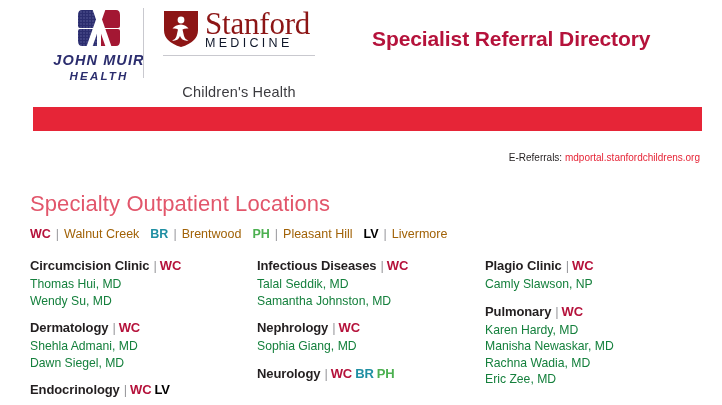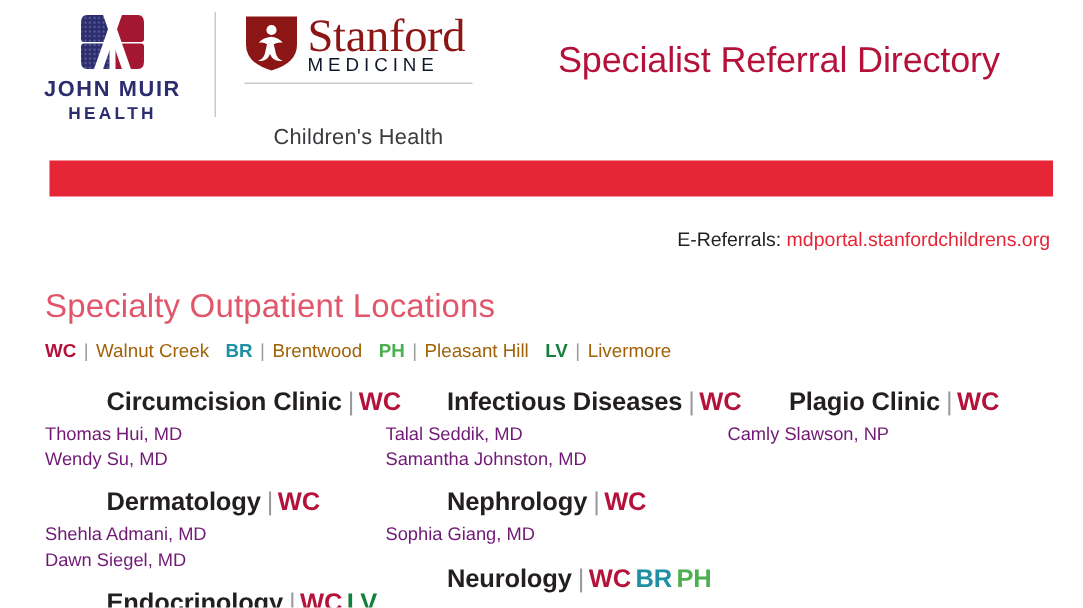--- a/index.html
+++ b/index.html
@@ -16,24 +16,25 @@
     position: relative;
   }
 
   
   .header {
     position: relative;
     height: 92px;
   }
   .logo-jmh {
     position: absolute;
-    left: 20px;
+    left: 44px;
     top: 8px;
     width: 110px;
     text-align: center;
+    font-style: italic;
   }
   .jmh-mark {
     width: 50px;
     height: 40px;
     margin: 0 auto 4px auto;
     display: block;
   }
   .jmh-word {
     font-size: 14.5px;
     font-weight: bold;
@@ -101,43 +102,43 @@
     color: #3b3b3f;
     text-align: center;
     width: 152px;
     margin-top: 28px;
   }
 
   .header-title {
     position: absolute;
     left: 372px;
     top: 27px;
-    font-size: 24px;
-    font-weight: normal;
+    font-size: 21px;
+    font-weight: bold;
     color: #b5123b;
     letter-spacing: -0.1px;
     white-space: nowrap;
   }
 
   
   .red-bar {
     position: absolute;
     left: 33px;
     top: 107px;
     width: 669px;
     height: 24px;
     background: #e62537;
   }
 
   
   .ereferrals {
     position: absolute;
     right: 22px;
     top: 152px;
-    font-size: 13px;
+    font-size: 10px;
     color: #231f20;
     white-space: nowrap;
   }
   .ereferrals .link {
     color: #e62537;
   }
 
   
   .section-heading {
     position: absolute;
@@ -180,49 +181,48 @@
     width: 680px;
     display: flex;
   }
   .col { flex: 0 0 auto; }
   .col-1 { width: 227px; }
   .col-2 { width: 228px; }
   .col-3 { width: 225px; }
 
   .spec-block { margin-bottom: 11px; }
   .spec-title {
-    font-size: 17px;
+    font-size: 13px;
     font-weight: bold;
     color: #231f20;
     margin-bottom: 3px;
     white-space: nowrap;
     letter-spacing: -0.1px;
-    margin-left: 41px;
   }
   .spec-title .pipe {
     color: #9a9a9e;
     font-weight: normal;
     margin: 0 3px 0 4px;
   }
   .spec-title .code {
     font-weight: bold;
     margin-right: 3px;
   }
   .provider {
     font-size: 12.2px;
-    color: #701a75;
+    color: #15803d;
     line-height: 16.5px;
     white-space: nowrap;
   }
 
   
   .c-WC { color: #b5123b; }
   .c-BR { color: #1f8fa3; text-align: right; }
   .c-PH { color: #4cb050; }
-  .c-LV { color: #15803d; }
+  .c-LV { color: #000000; }
 </style>
 </head>
 <body>
 
 <div class="header">
 
   <div class="logo-jmh">
     <svg class="jmh-mark" viewBox="0 0 50 40">
       <defs>
         <pattern id="dots" width="3" height="3" patternUnits="userSpaceOnUse">
@@ -315,14 +315,21 @@
       </div>
       <div class="spec-block">
         <div class="spec-title"><span>Neurology</span><span class="pipe">|</span><span class="code c-WC">WC</span><span class="code c-BR">BR</span><span class="code c-PH">PH</span></div>
       </div>
     </div>
     <div class="col col-3">
       <div class="spec-block">
         <div class="spec-title"><span>Plagio Clinic</span><span class="pipe">|</span><span class="code c-WC">WC</span></div>
         <div class="provider">Camly Slawson, NP</div>
       </div>
+      <div class="spec-block">
+        <div class="spec-title"><span>Pulmonary</span><span class="pipe">|</span><span class="code c-WC">WC</span></div>
+        <div class="provider">Karen Hardy, MD</div>
+        <div class="provider">Manisha Newaskar, MD</div>
+        <div class="provider">Rachna Wadia, MD</div>
+        <div class="provider">Eric Zee, MD</div>
+      </div>
     </div>
   </div>
 
 </body></html>

